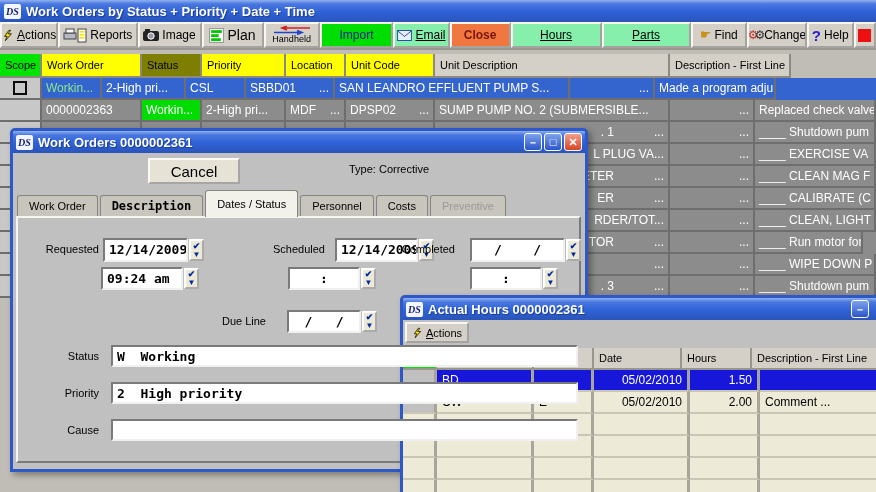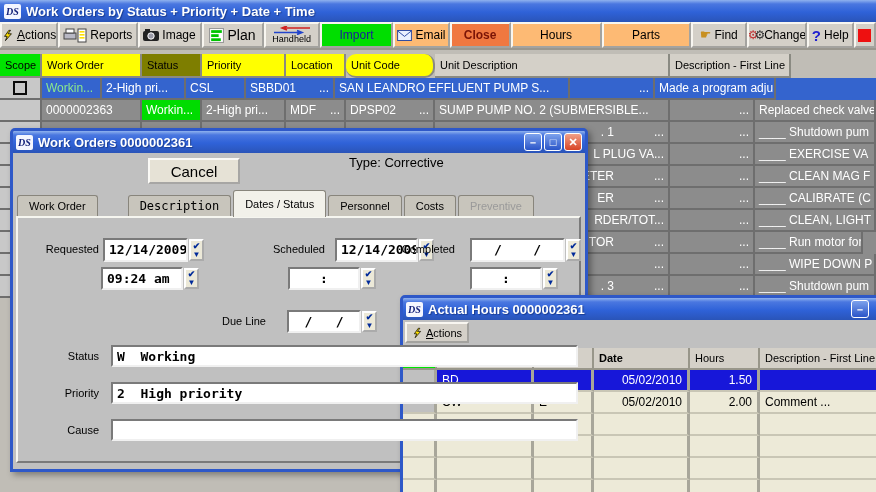--- a/index.html
+++ b/index.html
@@ -10,21 +10,21 @@
     background:linear-gradient(180deg,#8FB2EE 0%,#4A77E0 18%,#2F62D8 55%,#2A54B8 100%);
     display:flex;align-items:center;gap:5px;padding-left:4px;box-sizing:border-box;}
   .dslogo{width:17px;height:15px;background:#F4F6FF;border-radius:2px;color:#14227A;
     font:italic bold 10px "Liberation Serif",serif;display:flex;align-items:center;justify-content:center;flex:0 0 auto;}
   .title-text{color:#fff;font-weight:bold;font-size:13px;text-shadow:1px 1px 1px #1A3C90;white-space:nowrap;}
   
   .toolbar{position:absolute;left:0;top:22px;width:876px;height:28px;background:#D4D0C8;
     display:flex;align-items:stretch;border-bottom:2px solid #9A978E;box-sizing:border-box;}
   .tbtn{border:2px outset #F8F6F0;background:#D4D0C8;display:flex;align-items:center;justify-content:center;
     gap:3px;font-size:12px;color:#000;padding:0 2px;box-sizing:border-box;font-family:"Liberation Sans",sans-serif;white-space:nowrap;overflow:hidden;}
-  .tbtn.cream{background:#fdba74;}
+  .tbtn.cream{background:#86efac;text-decoration:underline;}
   .tbtn.import{background:#00DE00;color:#1A1A9C;}
   .tbtn.closeb{background:#F07840;color:#7A1406;font-weight:bold;}
   .tbtn.handheld{flex-direction:column;gap:0;font-size:9px;line-height:9px;}
   .ulf::first-letter{text-decoration:underline;}
   .redsq{width:13px;height:13px;background:#EE1010;display:inline-block;}
   .qmark{color:#2020D0;font-weight:bold;font-size:15px;}
   .handicon{color:#C89020;font-size:13px;line-height:10px;}
   .gears{letter-spacing:-4px;font-size:12px;line-height:12px;}
   .gear1{color:#C03030;}.gear2{color:#303030;}
   
@@ -52,26 +52,26 @@
   .dtitle .title-text{font-size:13px;}
   .wbtns{margin-left:auto;display:flex;gap:2px;padding-right:3px;}
   .wbtn{width:18px;height:18px;border:1px solid #fff;border-radius:3px;box-sizing:border-box;
     background:linear-gradient(180deg,#7DA2EC,#2A55C8);color:#fff;font-size:11px;line-height:15px;
     text-align:center;font-weight:bold;padding:0;}
   .wbtn.closex{background:linear-gradient(180deg,#F0A088,#D84426);}
   
   .dlg1{left:10px;top:128px;width:578px;height:344px;}
   .pbtn{position:absolute;background:#E6E2D6;border:2px outset #FBFAF6;font-size:15px;
     font-family:"Liberation Sans",sans-serif;color:#000;}
-  .typeline{position:absolute;left:336px;top:24px;font-size:13px;}
+  .typeline{position:absolute;left:336px;top:32px;font-size:11px;}
   .tabs{position:absolute;left:4px;top:59px;height:27px;display:flex;align-items:flex-end;}
   .tab{height:21px;line-height:21px;padding:0 11px;background:#C8C5BC;border:1px solid #88857C;
     border-bottom:none;border-radius:3px 3px 0 0;font-size:11px;margin-right:2px;white-space:nowrap;}
   .tab.active{height:26px;line-height:26px;background:#F2F1EA;position:relative;z-index:3;}
-  .tab.mono{font-family:"DejaVu Sans Mono",monospace;font-weight:normal;font-size:12px;margin-left:28px;}
+  .tab.mono{font-family:"DejaVu Sans Mono",monospace;font-weight:bold;font-size:12px;}
   .tab.disabled{color:#9A9A9A;}
   .tabpanel{position:absolute;left:3px;top:85px;right:4px;bottom:6px;background:#C0C0C0;
     border:2px solid;border-color:#F6F6F0 #7A7A7A #7A7A7A #F6F6F0;}
   .flabel{position:absolute;font-size:11px;text-align:right;z-index:2;}
   .fld{position:absolute;background:#fff;border:2px solid;border-color:#7A7A7A #F0F0F0 #F0F0F0 #7A7A7A;
     font:bold 13px "DejaVu Sans Mono",monospace;padding:2px 4px;white-space:pre;box-sizing:border-box;z-index:2;overflow:hidden;}
   .fld.ctr{text-align:center;}
   .spin{position:absolute;width:15px;background:#ECE9D8;border:2px outset #fff;box-sizing:border-box;
     display:flex;flex-direction:column;align-items:center;justify-content:center;z-index:2;padding:0;}
   .spin .chk{color:#002A99;font-size:9px;line-height:9px;font-weight:bold;}
@@ -182,21 +182,21 @@
       <span class="redsq"></span>
     </button>
   </div>
 
   <div class="ghead" id="main-grid-head">
       <div class="ghcell" style="width: 42px; background: rgb(0, 228, 0);">Scope</div>
       <div class="ghcell" style="width: 100px; background: rgb(255, 255, 0);">Work Order</div>
       <div class="ghcell" style="width: 60px; background: rgb(126, 126, 0);">Status</div>
       <div class="ghcell" style="width: 84px; background: rgb(255, 255, 0);">Priority</div>
       <div class="ghcell" style="width: 60px; background: rgb(255, 255, 0);">Location</div>
-      <div class="ghcell" style="width: 89px; background: rgb(255, 255, 0); border-radius: 10px;">Unit Code</div>
+      <div class="ghcell" style="width: 89px; background: rgb(255, 255, 0);">Unit Code</div>
       <div class="ghcell" style="width: 235px; background: rgb(212, 208, 200);">Unit Description</div>
       <div class="ghcell" style="width: 121px; background: rgb(212, 208, 200);">Description - First Line</div>
     </div>
   <div class="grows" id="main-grid-rows">
       <div class="grow sel">
         <div class="gcell scope" style="width: 42px;">
           <div class="rowcheck"></div>
         </div>
         <div class="gcell" style="width: 60px; color: rgb(140, 232, 140);">
           <span class="ct">Workin...</span>
@@ -573,21 +573,21 @@
     <button class="actions2">
       <svg class="icg" width="11" height="12" viewBox="0 0 14 14">
           <path d="M8 1 L3 8 H6 L4 13 L11 5 H7 L10 1 Z" fill="#FFE000" stroke="#000" stroke-width="0.9"></path>
         </svg>
       <span class="ulf">Actions</span>
     </button>
     <div class="ghead2" id="hours-grid-head">
         <div class="ghcell2" style="width: 34px; background: rgb(0, 228, 0);">Scope</div>
         <div class="ghcell2" style="width: 97px;">Personnel ID</div>
         <div class="ghcell2" style="width: 60px;">Craft</div>
-        <div class="ghcell2" style="width: 96px; font-weight: bold;">Date</div>
+        <div class="ghcell2" style="width: 88px;">Date</div>
         <div class="ghcell2" style="width: 70px;">Hours</div>
         <div class="ghcell2" style="width: 127px;">Description - First Line</div>
       </div>
     <div class="hrows" id="hours-grid-rows">
         <div class="hrow sel">
           <div class="hcell hscope gray" style="width: 34px;"></div>
           <div class="hcell" style="width: 97px;">BD</div>
           <div class="hcell" style="width: 60px;"></div>
           <div class="hcell r" style="width: 96px;">05/02/2010</div>
           <div class="hcell r" style="width: 70px;">1.50</div>

